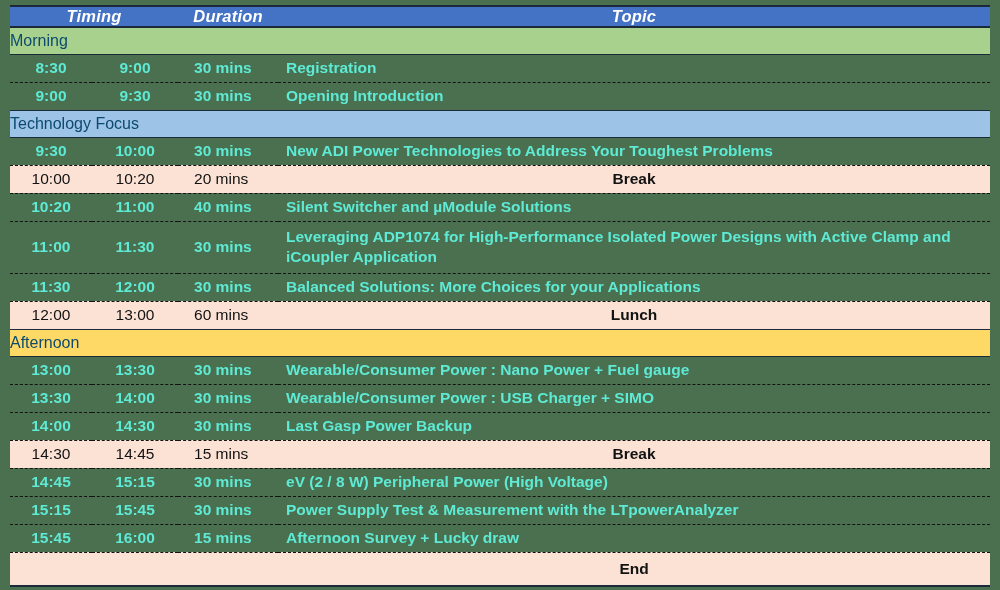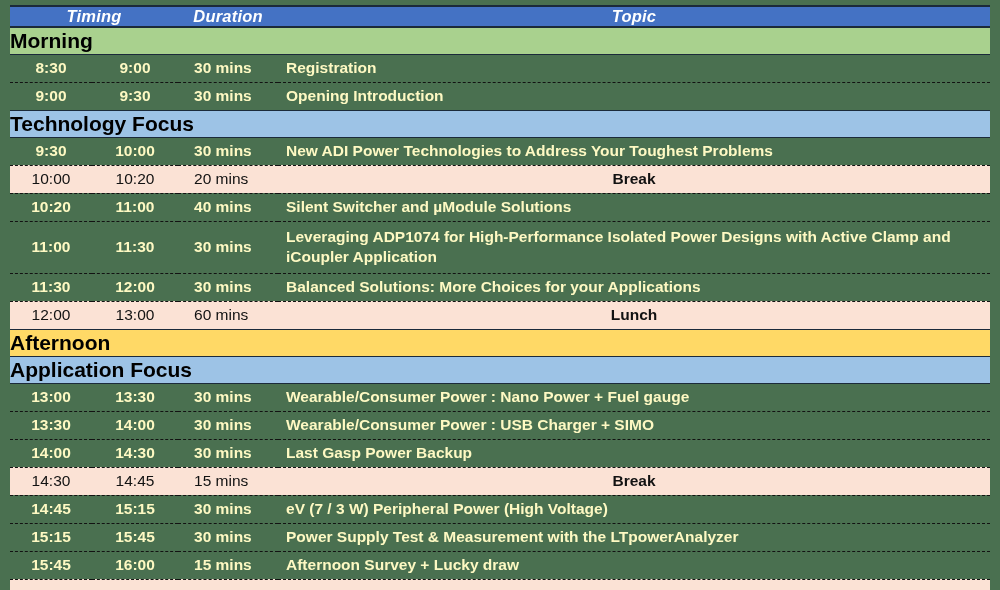--- a/index.html
+++ b/index.html
@@ -55,23 +55,23 @@
     font-size: 16.5px;
     text-align: center;
     border-top: 2px solid #1b2a3a;
     border-bottom: 2px solid #1b2a3a;
     letter-spacing: .2px;
   }
 
   
   tr.band-row { height: 27px; }
   .band-cell {
-    font-weight: bold;
-    font-size: 21px;
-    color: #000000;
+    font-weight: normal;
+    font-size: 16px;
+    color: #0c4a6e;
     border-top: 1px solid #1b2a3a;
     border-bottom: 1px solid #1b2a3a;
   }
   .band-green  { background: #a9d18e; text-align: left;   padding-left: 38px; }
   .band-yellow { background: #ffd966; text-align: left;   padding-left: 38px; }
   .band-blue   { background: #9dc3e6; }
 
   
   tr.item-row { height: 28px; }
   tr.item-row.tall { height: 52px; }
@@ -84,21 +84,21 @@
   }
   .cell.start  { text-align: center; }
   .cell.end    { text-align: center; }
   .cell.dur    { text-align: left; padding-left: 16px; }
   .cell.topic  { text-align: left; padding-left: 8px; line-height: 1.28; }
   .cell.topic.center { text-align: center; padding-left: 0; font-weight: bold; }
 
   
   tr.session .cell {
     background: #4a7050;
-    color: #fef9c3;
+    color: #5eead4;
     font-weight: bold;
     margin-top: 31px;
   }
   
   tr.pause .cell {
     background: #fbe2d5;
     color: #121212;
     font-weight: normal;
   }
   tr.pause .cell.topic.center { font-weight: bold; margin-top: 28px; }
@@ -179,23 +179,20 @@
         </tr>
         <tr class="item-row pause">
           <td class="cell start">12:00</td>
           <td class="cell end">13:00</td>
           <td class="cell dur">60 mins</td>
           <td class="cell topic center">Lunch</td>
         </tr>
         <tr class="band-row">
           <td colspan="4" class="band-cell band-yellow">Afternoon</td>
         </tr>
-        <tr class="band-row">
-          <td colspan="4" class="band-cell band-blue">Application Focus</td>
-        </tr>
         <tr class="item-row session">
           <td class="cell start">13:00</td>
           <td class="cell end">13:30</td>
           <td class="cell dur">30 mins</td>
           <td class="cell topic">Wearable/Consumer Power : Nano Power + Fuel gauge</td>
         </tr>
         <tr class="item-row session">
           <td class="cell start">13:30</td>
           <td class="cell end">14:00</td>
           <td class="cell dur">30 mins</td>
@@ -210,21 +207,21 @@
         <tr class="item-row pause">
           <td class="cell start">14:30</td>
           <td class="cell end">14:45</td>
           <td class="cell dur">15 mins</td>
           <td class="cell topic center">Break</td>
         </tr>
         <tr class="item-row session">
           <td class="cell start">14:45</td>
           <td class="cell end">15:15</td>
           <td class="cell dur">30 mins</td>
-          <td class="cell topic">eV (7 / 3 W) Peripheral Power (High Voltage)</td>
+          <td class="cell topic">eV (2 / 8 W) Peripheral Power (High Voltage)</td>
         </tr>
         <tr class="item-row session">
           <td class="cell start">15:15</td>
           <td class="cell end">15:45</td>
           <td class="cell dur">30 mins</td>
           <td class="cell topic">Power Supply Test &amp; Measurement with the LTpowerAnalyzer</td>
         </tr>
         <tr class="item-row session">
           <td class="cell start">15:45</td>
           <td class="cell end">16:00</td>

